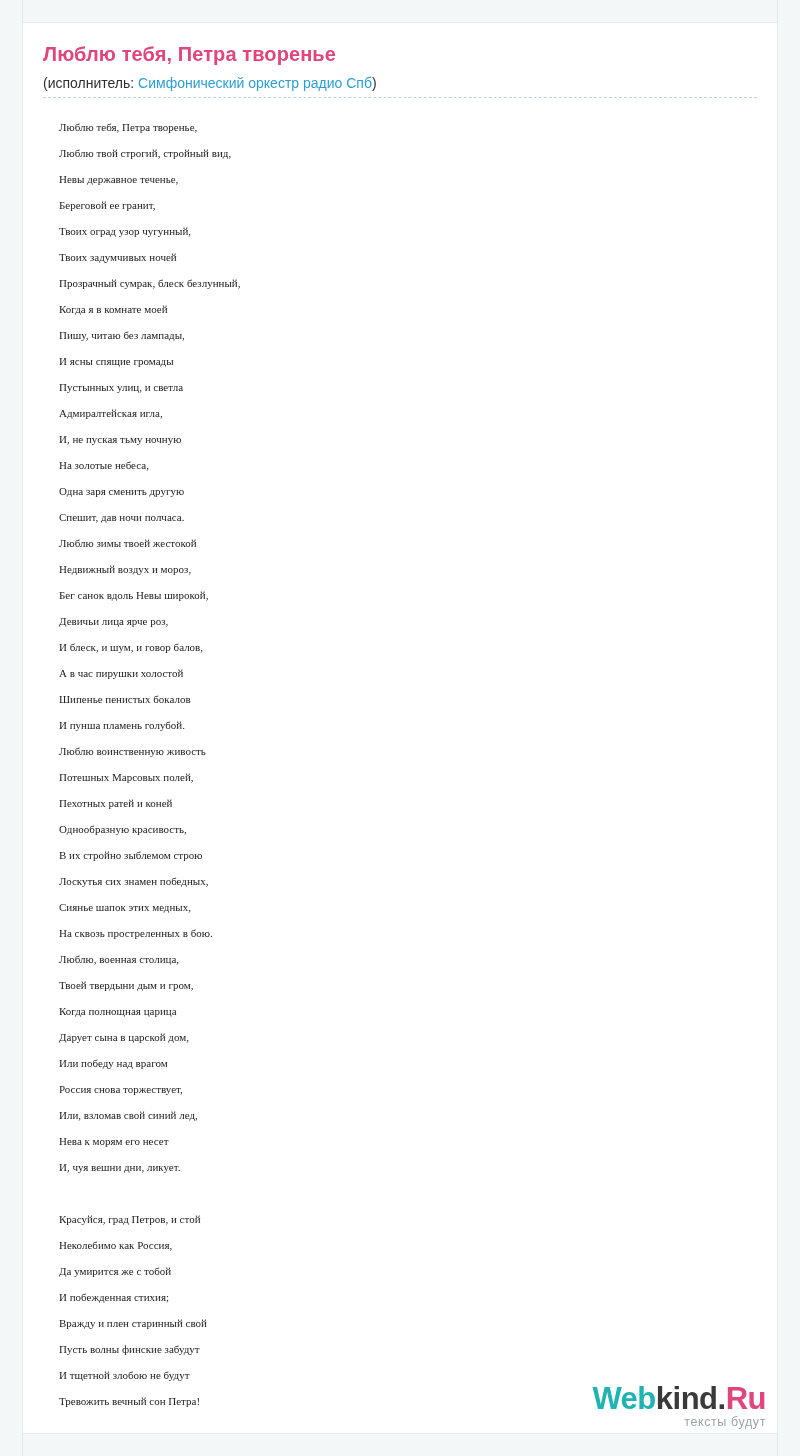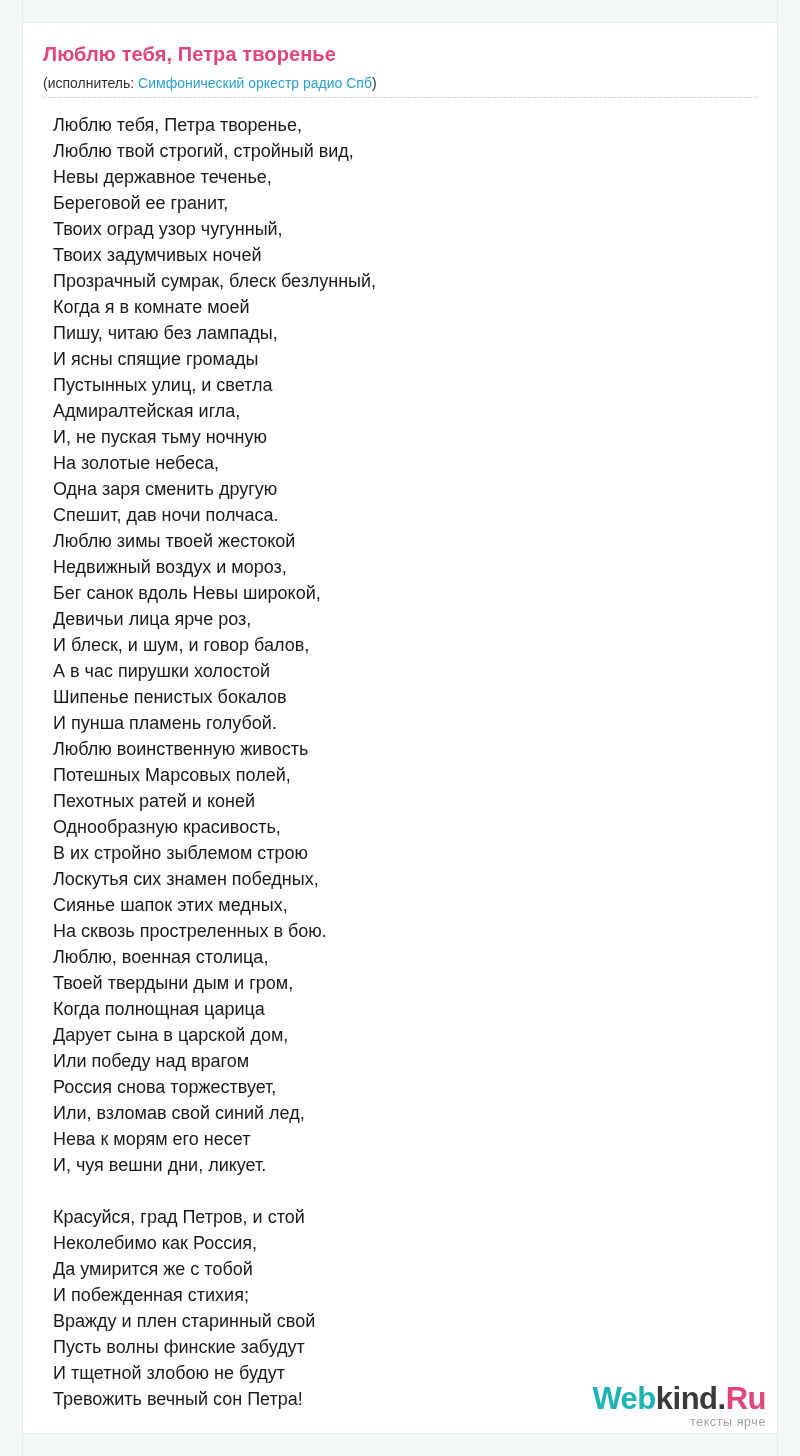--- a/index.html
+++ b/index.html
@@ -75,26 +75,26 @@
     color: #2a9fd6;
     text-decoration: none;
   }
   .divider {
     border: none;
     border-top: 1px dashed #bcd4da;
     margin: 4px 0 14px 0;
     height: 0;
   }
   .lyrics {
-    font-size: 18px;
+    font-size: 11px;
     line-height: 26px;
     color: #1b1b1b;
     white-space: pre-wrap;
-    margin: 10px;
-    font-family: Liberation Sans, sans-serif;
+    margin: 16px;
+    font-family: Liberation Serif, serif;
   }
   .watermark {
     position: absolute;
     right: 34px;
     bottom: 28px;
     text-align: right;
     line-height: 1;
     user-select: none;
   }
   .wm-main {
@@ -184,15 +184,15 @@
 Да умирится же с тобой
 И побежденная стихия;
 Вражду и плен старинный свой
 Пусть волны финские забудут
 И тщетной злобою не будут
 Тревожить вечный сон Петра!</div>
   </div>
 
   <div class="watermark">
     <div class="wm-main"><span class="wm-web">Web</span><span class="wm-kind">kind</span><span class="wm-dot">.</span><span class="wm-ru">Ru</span></div>
-    <div class="wm-sub">тексты ярче</div>
+    <div class="wm-sub">тексты будут</div>
   </div>
 </div>
 
 </body></html>

